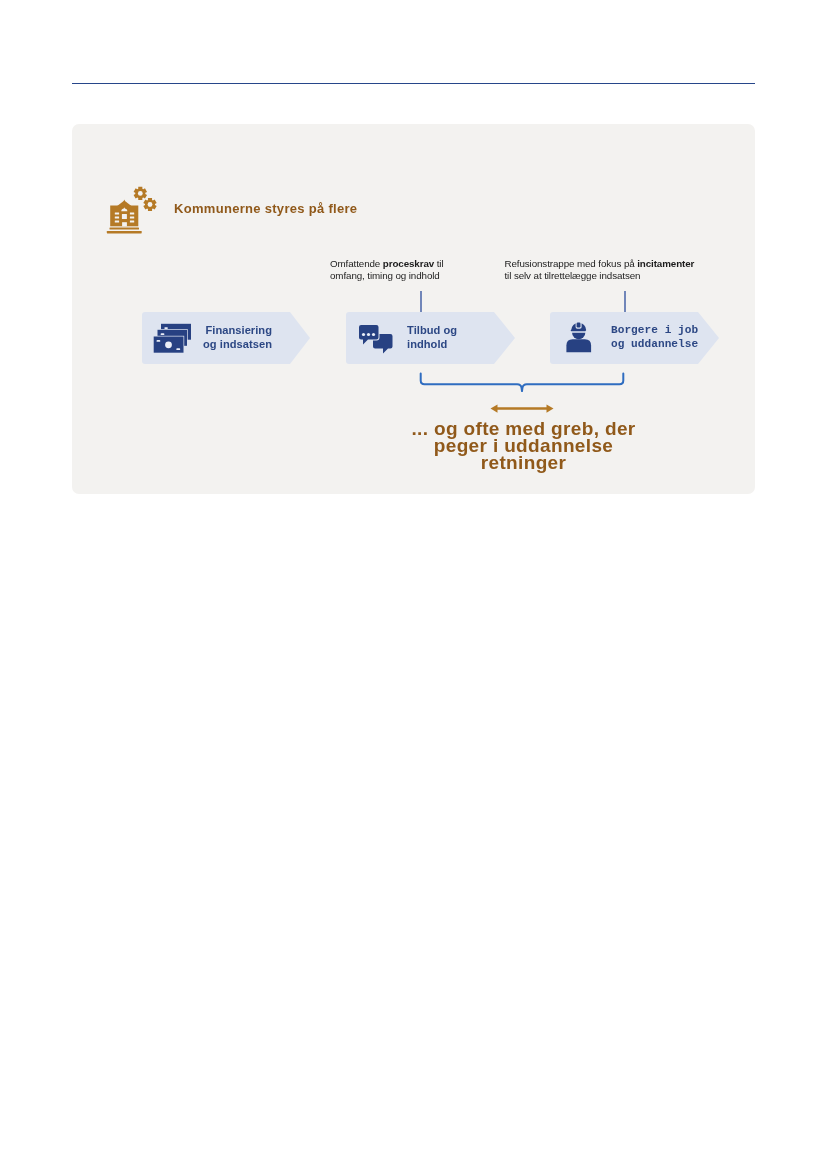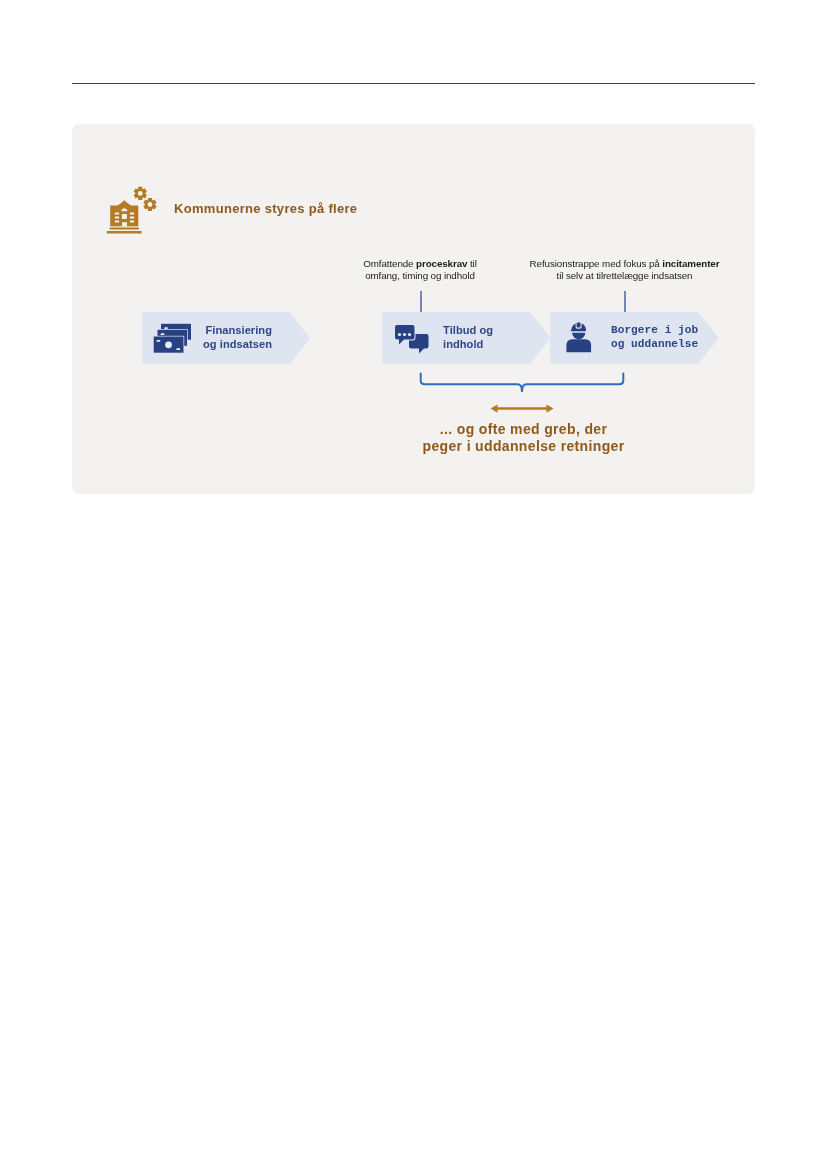--- a/index.html
+++ b/index.html
@@ -11,21 +11,21 @@
   .rule{position:absolute;left:72px;top:82.6px;width:683px;height:1.6px;background:#27468a;}
   .panel{position:absolute;left:72px;top:124.3px;width:682.5px;height:369.3px;background:#f3f2f0;border-radius:7px;}
 
   
   .heading-wrap{position:absolute;left:104px;top:184px;width:420px;height:56px;}
   .heading-icon{position:absolute;left:0;top:0;width:56px;height:52px;}
   .heading-text{position:absolute;left:70px;top:17px;width:350px;
       color:#90591a;font-size:13px;font-weight:700;letter-spacing:.3px;line-height:16.6px;}
 
   
-  .anno{position:absolute;color:#1c1c1c;font-size:9.8px;line-height:11.6px;text-align:center;
+  .anno{position:absolute;color:#1c1c1c;font-size:9.8px;line-height:11.6px;
         letter-spacing:-.1px;}
   .anno b{font-weight:700;}
   #anno-1{left:330px;top:258px;width:180px;}
   #anno-2{left:504.5px;top:258px;width:240px;}
 
   .conn{position:absolute;width:2px;background:#7186b9;}
   #conn-1{left:419.5px;top:290.6px;height:22px;}
   #conn-2{left:623.5px;top:290.6px;height:22px;}
 
   
@@ -36,21 +36,21 @@
       line-height:14.4px;letter-spacing:.05px;}
 
   
   .brace{position:absolute;left:414px;top:369px;width:218px;height:26px;}
 
   
   .dblarrow{position:absolute;left:490px;top:400px;width:64px;height:18px;}
 
   
   .footnote{position:absolute;left:389.5px;top:421px;width:268px;text-align:center;
-      color:#90591a;font-size:14px;font-weight:700;line-height:16.8px;letter-spacing:.35px;}
+      color:#90591a;font-size:19px;font-weight:700;line-height:16.8px;letter-spacing:.35px;}
 </style>
 </head>
 <body>
 
 <div class="page">
 
   <div class="rule"></div>
   <div class="panel"></div>
 
   <div class="heading-wrap">
@@ -124,21 +124,21 @@
           <rect x="25.3" y="28.3" width="3.9" height="1.7" rx=".85" fill="#eaeef7"></rect>
           <circle cx="17.5" cy="24.8" r="3.4" fill="#eaeef7"></circle>
         </g>
       </svg>
       <div class="step-text" style="left:61px;top:11px;text-align:right;">
         <div>Finansiering</div>
         <div>og indsatsen</div>
       </div>
     </div>
 
-    <div class="step" style="left:346px;width:169px;margin-left:36px;">
+    <div class="step" style="left:346px;width:169px;">
       <svg class="step-shape" viewBox="0 0 169 52">
         <path d="M3 0 L148 0 L169 26 L148 52 L3 52 Q0 52 0 49 L0 3 Q0 0 3 0 Z" fill="#dee4f0"></path>
       </svg>
       <svg class="step-icon" style="left:13px;top:12px;width:36px;height:32px;" viewBox="0 0 36 32">
 
         <g>
           <path d="M14 12.1 q0-2.1 2.1-2.1 H31.4 q2.1 0 2.1 2.1 V22.4 q0 2.1 -2.1 2.1 H29 L24 29.5 V24.5 H16.1 q-2.1 0 -2.1-2.1 Z" fill="#274182"></path>
         </g>
 
         <g>

